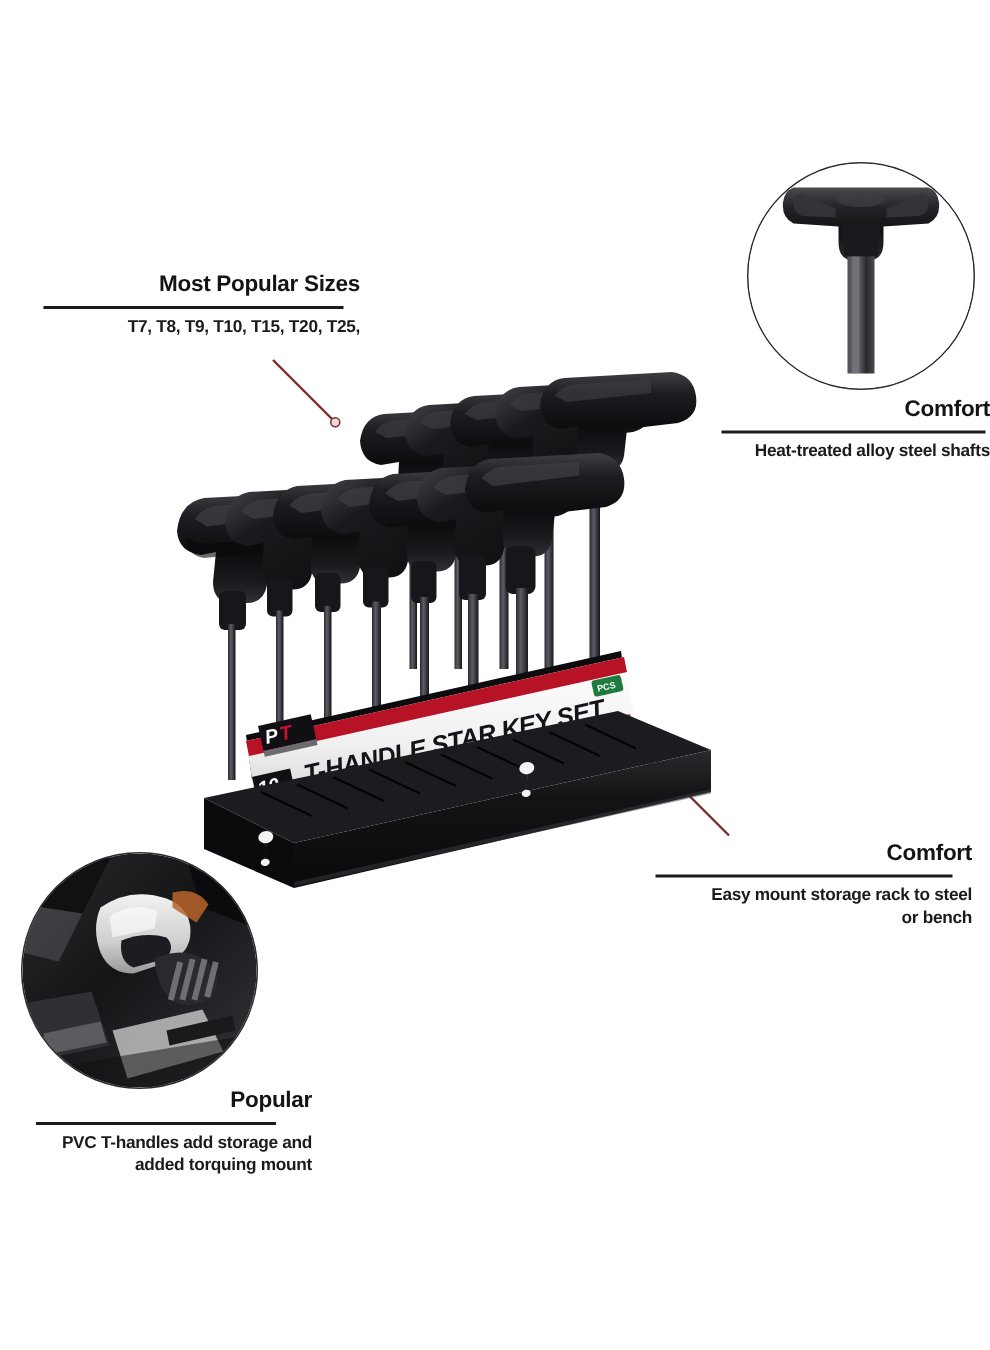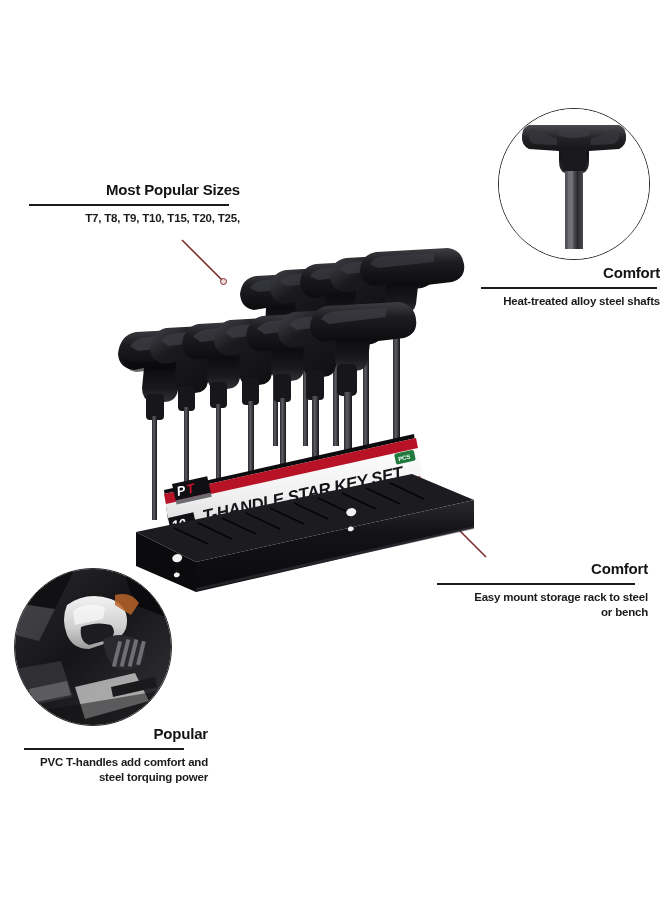--- a/index.html
+++ b/index.html
@@ -422,17 +422,17 @@
   <div class="callout" id="callout-storage">
     <div class="title">Comfort</div>
     <div class="rule"></div>
     <div class="desc">Easy mount storage rack to steel</div>
     <div class="desc">or bench</div>
   </div>
 
   <div class="callout" id="callout-comfort">
     <div class="title">Popular</div>
     <div class="rule"></div>
-    <div class="desc">PVC T-handles add comfort and</div>
-    <div class="desc">steel torquing power</div>
+    <div class="desc">PVC T-handles add storage and</div>
+    <div class="desc">added torquing mount</div>
   </div>
 
 </div>
 
 </body></html>

